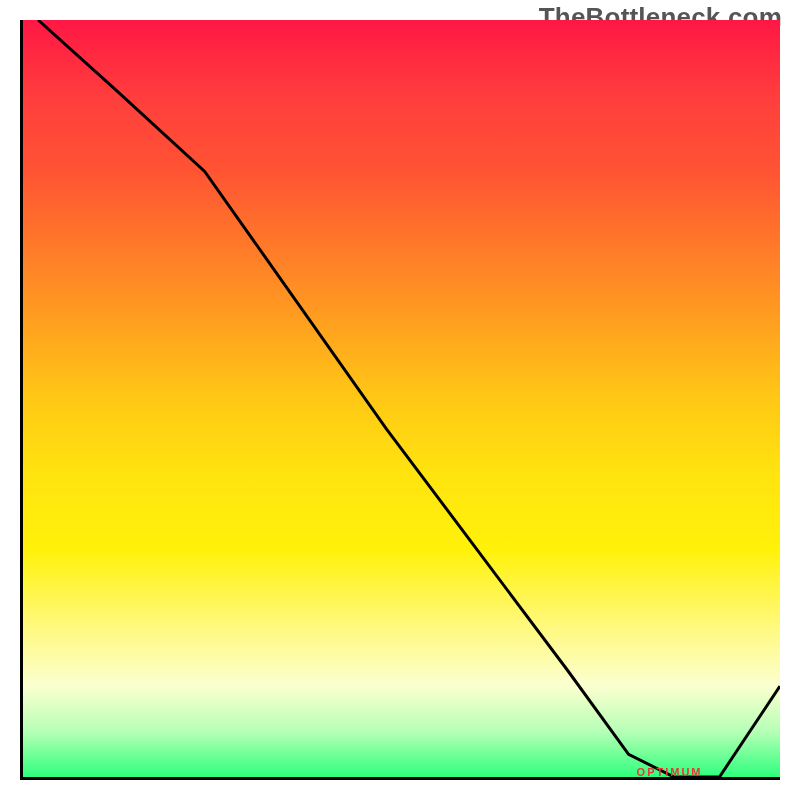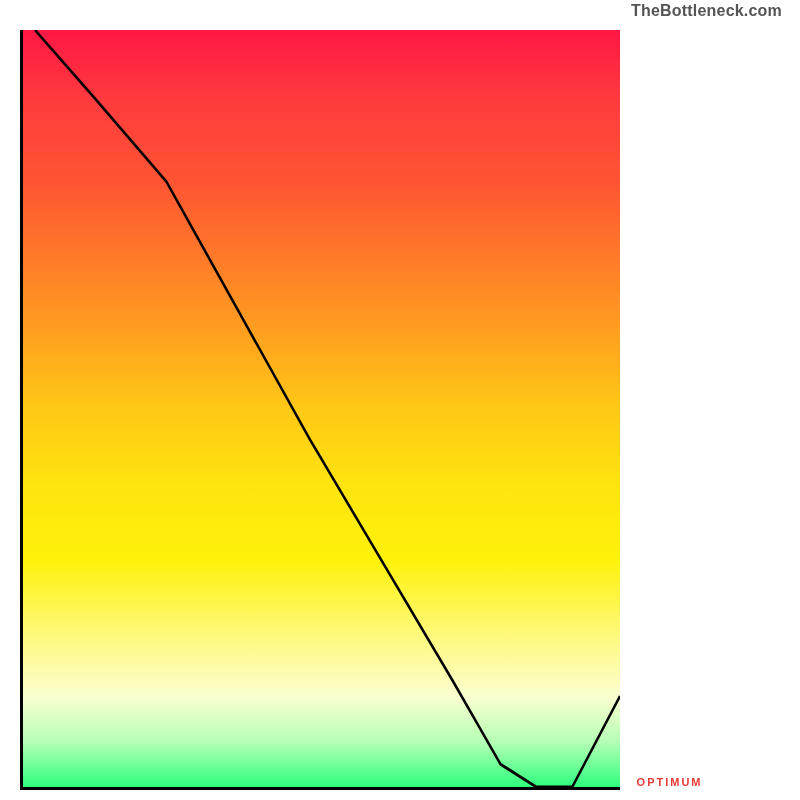--- a/index.html
+++ b/index.html
@@ -11,22 +11,22 @@
     font-family: Arial, Helvetica, sans-serif;
   }
   .chart-container {
     position: relative;
     width: 800px;
     height: 800px;
   }
   .plot-area {
     position: absolute;
     left: 20px;
-    top: 30px;
-    width: 600px;
+    top: 20px;
+    width: 760px;
     height: 760px;
     box-sizing: border-box;
     border: 3px solid #000;
     border-top: none;
     border-right: none;
     background: linear-gradient(to bottom,
       #ff1744 0%,
       #ff3d3d 10%,
       #ff5433 20%,
       #ff7a29 30%,
@@ -44,21 +44,21 @@
     position: absolute;
     left: 0;
     top: 0;
     width: 100%;
     height: 100%;
   }
   .watermark {
     position: absolute;
     top: 2px;
     right: 18px;
-    font-size: 16px;
+    font-size: 26px;
     font-weight: bold;
     color: #555555;
     letter-spacing: 0.2px;
   }
   .marker-label {
     position: absolute;
     font-size: 11px;
     font-weight: bold;
     color: #e53935;
     background: rgba(255,255,255,0.0);

